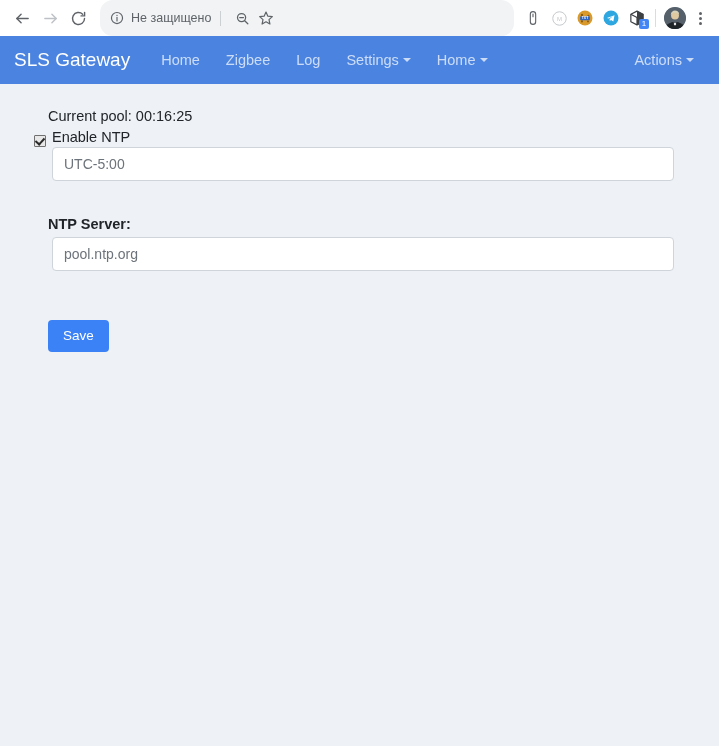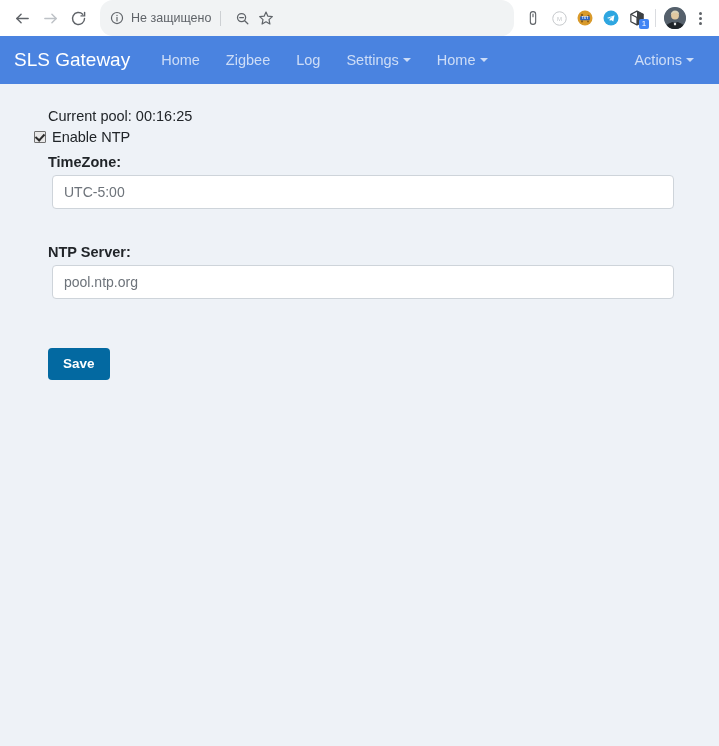--- a/index.html
+++ b/index.html
@@ -152,21 +152,21 @@
   .form-area { padding-left: 34px; padding-right: 49px; }
 
   .current-time {
     font-size: 14.5px;
     color: #212529;
     margin-left: 14px;
     line-height: 20px;
   }
   .check-row {
     display: flex;
-    align-items: center;
+    align-items: flex-end;
     margin-top: 1px;
     line-height: 20px;
   }
   .chk {
     -webkit-appearance: none;
     appearance: none;
     width: 12px; height: 12px;
     border: 1px solid #707070;
     background: #e8e8e8;
     margin: 0 3px 0 0;
@@ -209,30 +209,29 @@
     font-family: "Liberation Sans", sans-serif;
     margin-left: 18px;
     width: calc(100% - 14px);
     outline: none;
   }
   .text-input::placeholder { color: #6d737a; }
   .spacer-block { height: 28px; }
 
   .save-btn {
     margin: 49px 0 12px 14px;
-    background: #0369a1;
+    background: #3b82f6;
     color: #fff;
     border: none;
     border-radius: 4px;
     font-size: 13.5px;
     padding: 8px 15px;
     font-family: "Liberation Sans", sans-serif;
     cursor: pointer;
     line-height: 16px;
-    font-weight: bold;
   }
 </style>
 </head>
 <body>
 
 <div class="browser-chrome">
 
   <div class="nav-btn">
     <span>
       <svg width="17" height="17" viewBox="0 0 24 24" fill="none" stroke="#5f6368" stroke-width="2" stroke-linecap="round" stroke-linejoin="round">
@@ -378,21 +377,20 @@
 <div class="content">
   <div class="form-area">
 
     <div class="current-time">Current pool: 00:16:25</div>
 
     <div class="check-row">
       <input type="checkbox" class="chk checked" checked="" style="">
       <span class="chk-label">Enable NTP</span>
     </div>
 
-    <label class="field-label">TimeZone:</label>
     <input class="text-input" type="text" value="UTC-5:00" style="">
 
     <div class="spacer-block"></div>
 
     <label class="field-label">NTP Server:</label>
     <input class="text-input" type="text" value="pool.ntp.org" style="">
 
     <button class="save-btn">Save</button>
   </div>
 </div>

